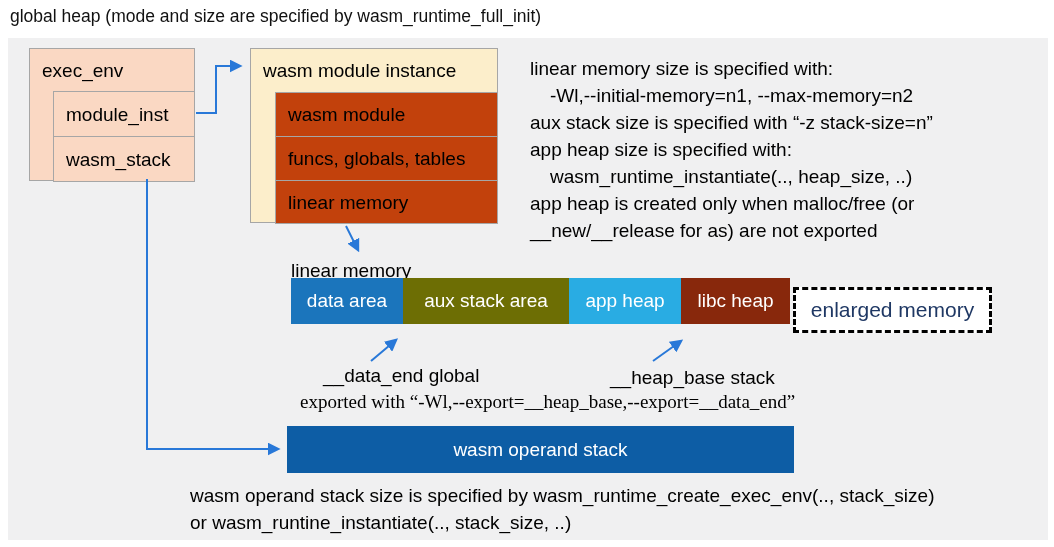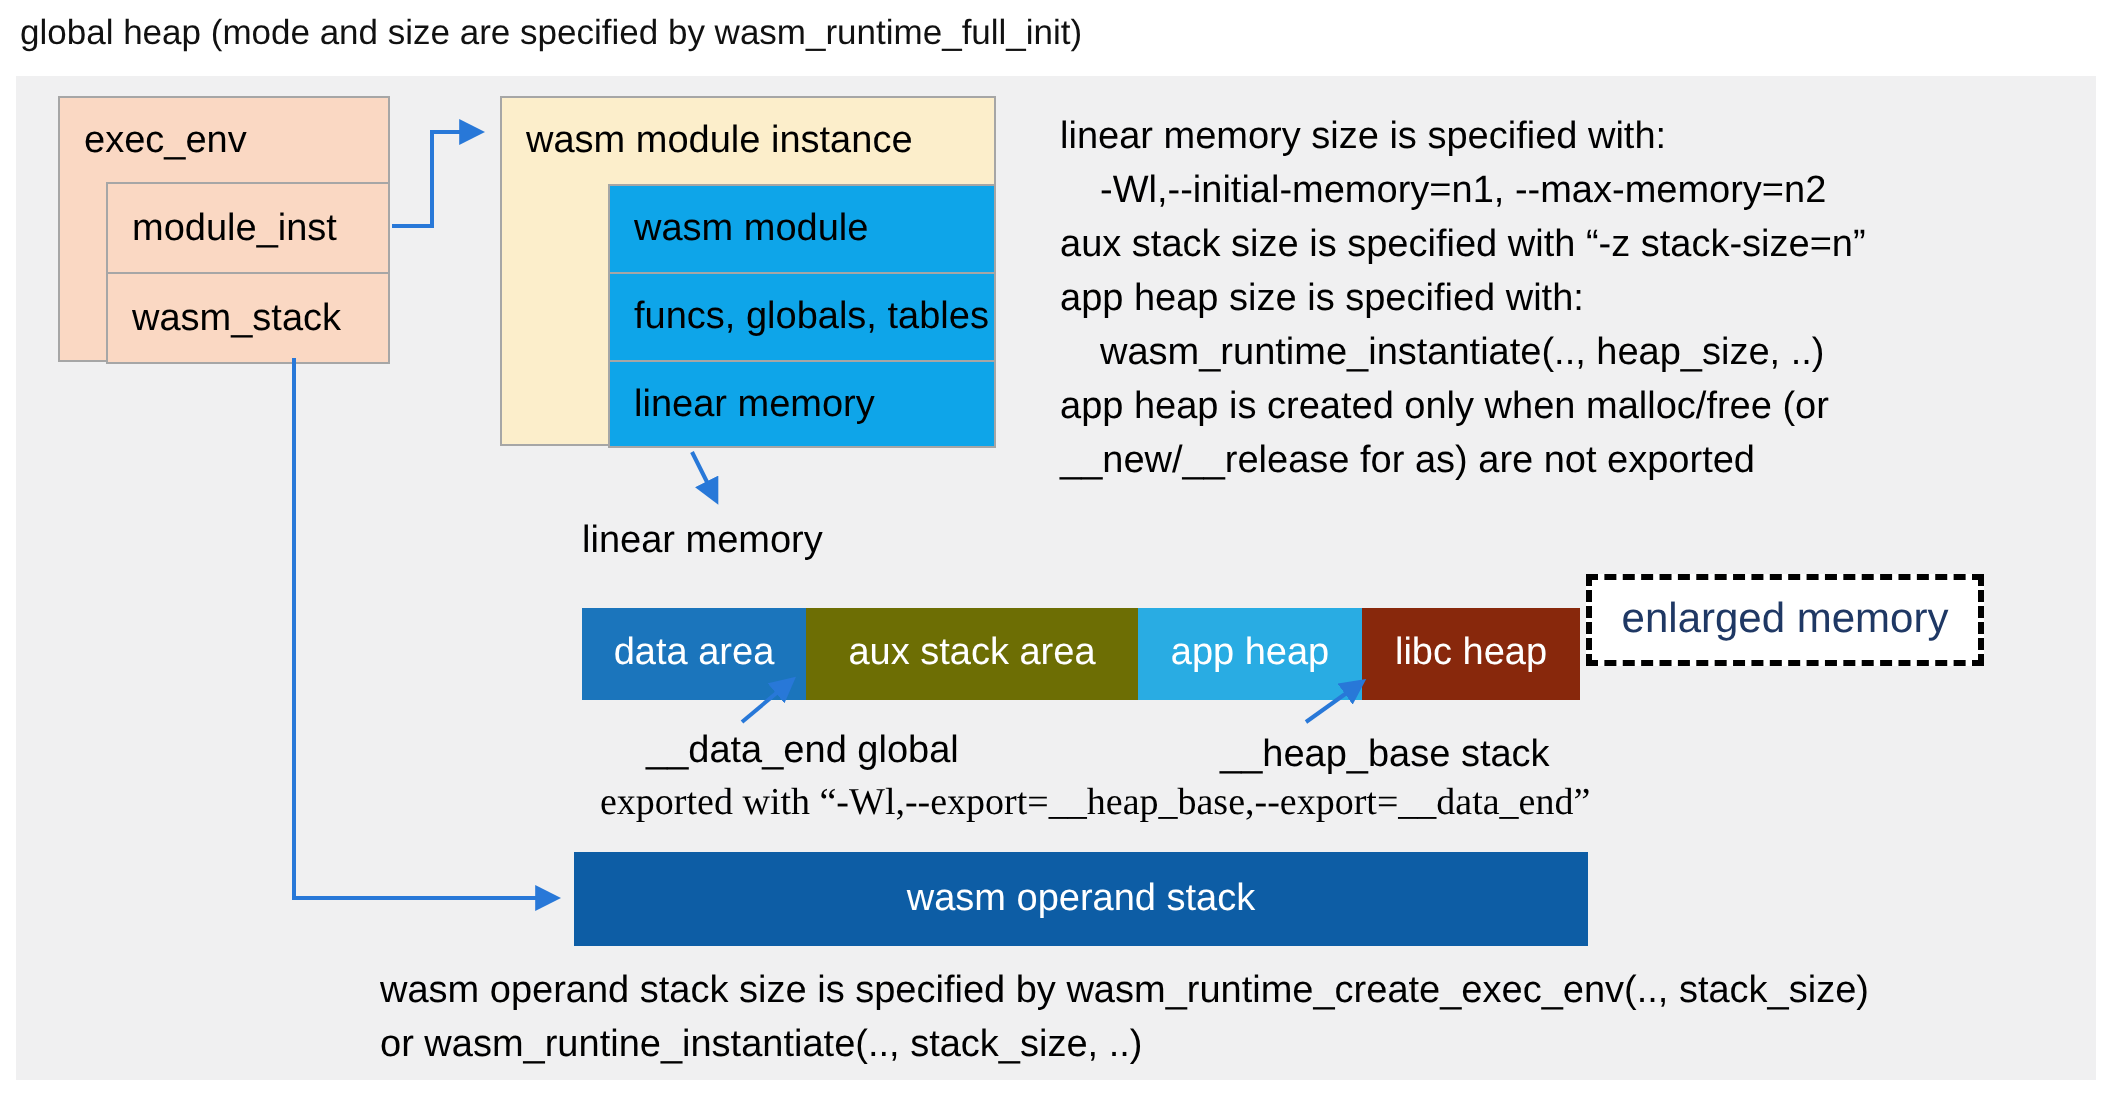--- a/index.html
+++ b/index.html
@@ -11,42 +11,42 @@
 
   .canvas { position:absolute; left:8px; top:38px; width:1040px; height:502px; background:#f0f0f1; }
 
   
   .box { position:absolute; border:1px solid #a6a6a6; font-size:19px; }
   .box.pink { background:#fad8c3; }
   .box.cream { background:#fceecb; }
   .box-header { position:absolute; left:0; top:0; right:0; padding-left:12px; }
   .box-row { position:absolute; right:-1px; border:1px solid #a6a6a6; padding-left:12px; }
   .box.pink .box-row { background:#fad8c3; left:23px; }
-  .box.cream .box-row { background:#0ea5e9; left:24px;margin-left:29px; }
+  .box.cream .box-row { background:#c2410c; left:24px; }
 
   .exec-env { left:29px; top:48px; width:166px; height:133px; }
   .exec-env .box-header { height:43px; line-height:43px; }
   .exec-env .row0 { top:42px; height:46px; line-height:45px; }
   .exec-env .row1 { top:87px; height:46px; line-height:45px; }
 
   .mod-inst { left:250px; top:48px; width:248px; height:175px; }
   .mod-inst .box-header { height:28px; line-height:44px; }
   .mod-inst .row0 { top:43px; height:45px; line-height:44px; }
   .mod-inst .row1 { top:87px; height:45px; line-height:44px; }
   .mod-inst .row2 { top:131px; height:44px; line-height:43px; }
 
   
   .info { position:absolute; left:530px; top:55px; width:512px; font-size:19px; line-height:27px; }
   .info .line { white-space:nowrap; }
   .info .indent { padding-left:20px; }
 
   .lm-label { position:absolute; left:291px; top:260px; font-size:19px; }
 
   
-  .seg { position:absolute; top:304px; height:46px; color:#fff; font-size:19px;
+  .seg { position:absolute; top:278px; height:46px; color:#fff; font-size:19px;
          display:flex; align-items:center; justify-content:center; white-space:nowrap; }
   .seg-enlarged { position:absolute; top:287px; height:46px; left:793px; width:199px;
          background:#ffffff; border:3px dashed #000; font-size:21px;
          display:flex; align-items:center; justify-content:center; }
 
   .free-label { position:absolute; font-size:19px; white-space:nowrap; }
 
   .operand-bar { position:absolute; left:287px; top:426px; width:507px; height:47px;
          color:#fff; font-size:19px; display:flex; align-items:center; justify-content:center; }
 

